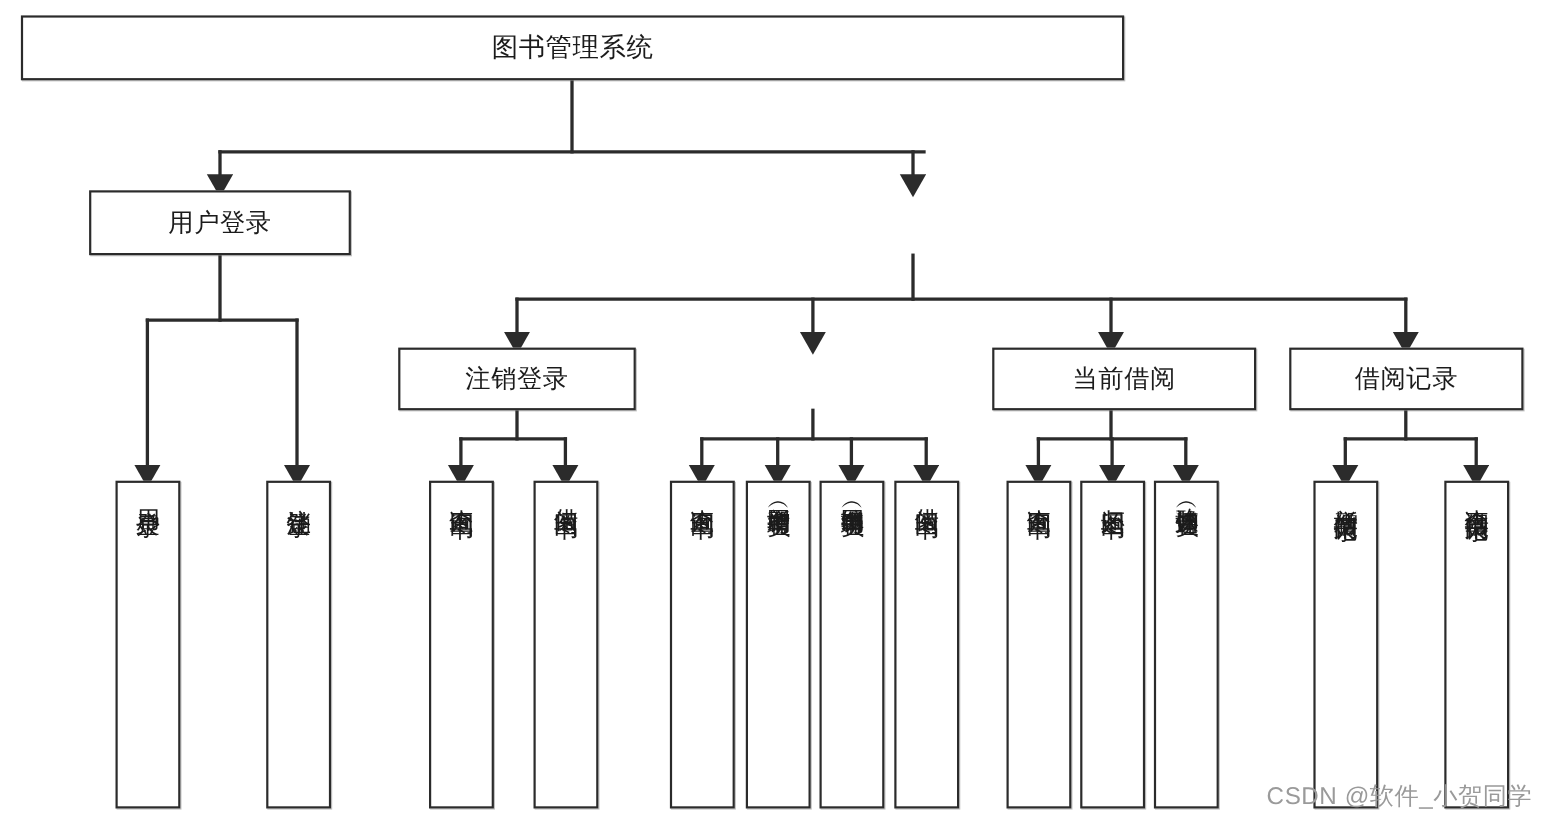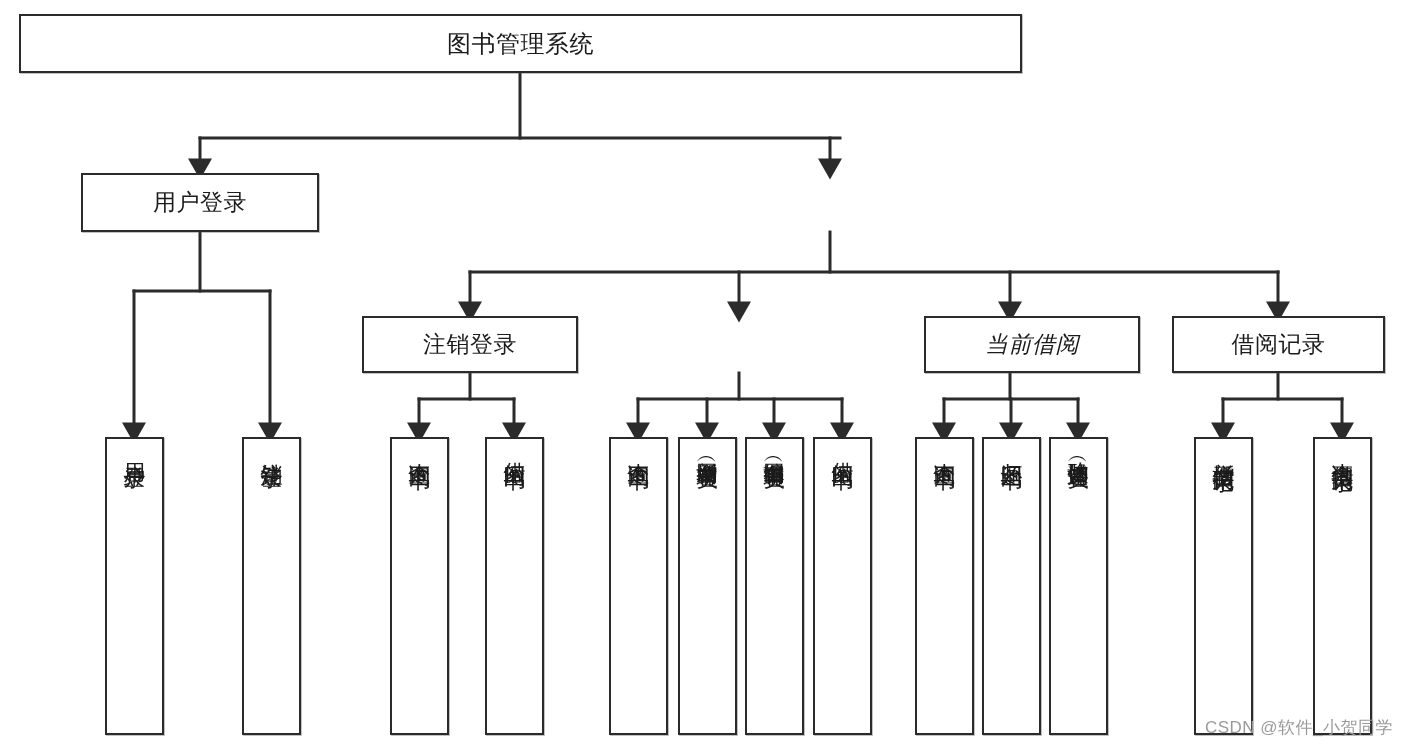--- a/index.html
+++ b/index.html
@@ -67,21 +67,21 @@
     white-space: nowrap;
   }
   .node.vert.tall .node-label {
     font-size: 21px;
     letter-spacing: 1px;
   }
   #watermark {
     position: absolute;
     right: 12px;
     bottom: 8px;
-    font-size: 17px;
+    font-size: 22px;
     color: #9a9a9a;
     letter-spacing: 0.5px;
     white-space: nowrap;
   }
 </style>
 </head>
 <body>
 
 <div id="diagram-canvas">
 
@@ -142,21 +142,21 @@
   <div class="node horiz" style="left:81px; top:173px; width:238px; height:59px;">
     <span class="node-label">用户登录</span>
   </div>
 
 
   <div class="node horiz" style="left:362px; top:316px; width:216px; height:57px;">
     <span class="node-label">注销登录</span>
   </div>
 
 
-  <div class="node horiz" style="left:924px; top:316px; width:216px; height:57px;font-style:italic;">
+  <div class="node horiz" style="left:902px; top:316px; width:240px; height:57px;">
     <span class="node-label">当前借阅</span>
   </div>
 
   <div class="node horiz" style="left:1172px; top:316px; width:213px; height:57px;">
     <span class="node-label">借阅记录</span>
   </div>
 
   <div class="node vert" style="left:105px; top:437px; width:59px; height:298px;">
     <span class="node-label">用户登录</span>
   </div>

